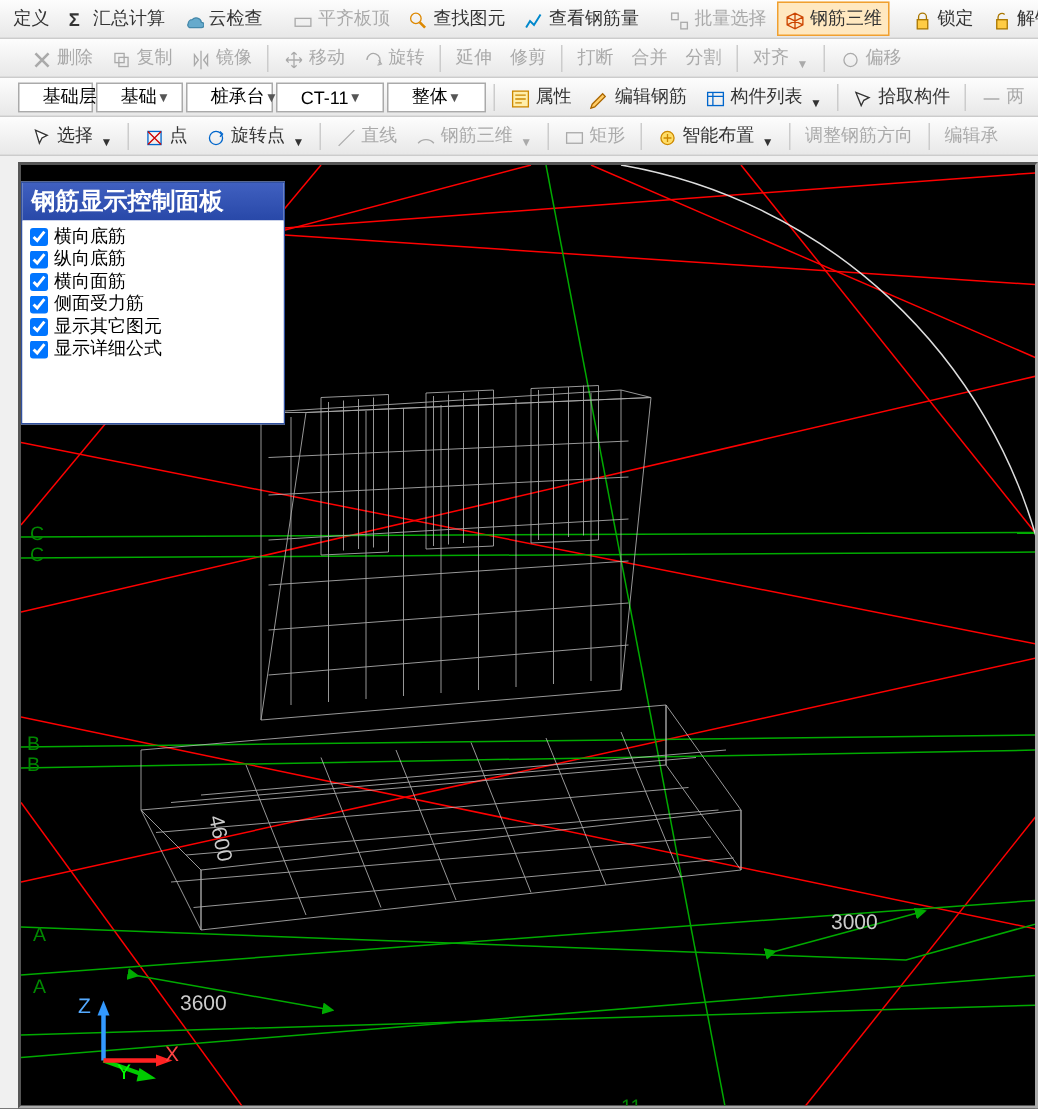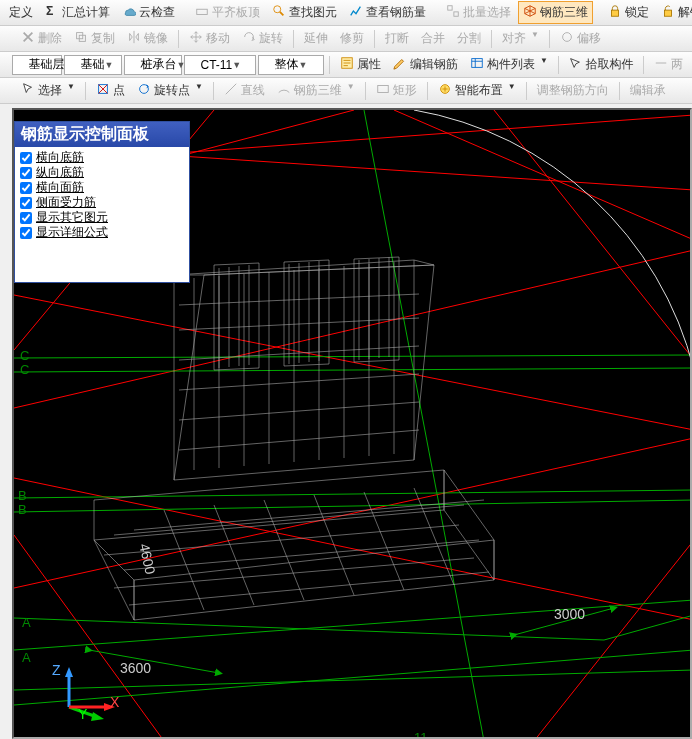--- a/index.html
+++ b/index.html
@@ -1,33 +1,33 @@
 <!DOCTYPE html>
 <html><head>
 <meta charset="utf-8">
 <style>
   * { box-sizing: border-box; margin: 0; padding: 0; }
   body { font-family: "Microsoft YaHei", SimSun, sans-serif; font-size: 12px; background: #f0f0f0; width: 692px; height: 739px; overflow: hidden; position: relative; }
   
   .toolbar { background: linear-gradient(#fdfdfd, #e8e8e8); border-bottom: 1px solid #ccc; padding: 2px 4px; display: flex; align-items: center; gap: 2px; white-space: nowrap; overflow: hidden; height: 26px; }
-  .tbtn { display: inline-flex; align-items: flex-start; gap: 3px; padding: 2px 4px; cursor: pointer; color: #333; font-size: 12px; border: 1px solid transparent; }
+  .tbtn { display: inline-flex; align-items: flex-end; gap: 3px; padding: 2px 4px; cursor: pointer; color: #333; font-size: 12px; border: 1px solid transparent; }
   .tbtn.disabled { color: #aaa; cursor: default; }
   .tbtn.active { border: 1px solid #f0a030; background: #ffe8c0; }
   .sep { width: 1px; height: 18px; background: #ccc; margin: 0 3px; }
   .icon { width: 14px; height: 14px; display: inline-block; }
   
   .dropdown { display: inline-flex; align-items: center; background: #fff; border: 1px solid #aaa; padding: 1px 16px; font-size: 12px; height: 20px; }
   .dropdown .dd-arrow { margin-left: 4px; color: #555; font-size: 9px; }
   
   .viewport { position: absolute; top: 108px; left: 12px; right: 0; bottom: 0; background: #000; overflow: hidden; border: 2px inset #aaa; }
   
   .panel { position: absolute; top: 121px; left: 14px; width: 176px; background: #fff; border: 1px solid #3050a0; z-index: 10; }
   .panel-title { background: linear-gradient(#4060c0, #2848a8); color: #fff; font-size: 16px; font-weight: bold; padding: 2px 6px; }
   .panel-body { padding: 3px 5px; background: #fff; height: 135px; }
-  .chk { display: flex; align-items: center; gap: 4px; font-size: 12px; line-height: 15px; text-decoration: underline; }
+  .chk { display: flex; align-items: center; gap: 4px; font-size: 12px; line-height: 15px; }
   .chk input { width: 12px; height: 12px; }
   
   .axis-lbl { position: absolute; color: #080; font-size: 13px; }
   .dim-lbl { position: absolute; color: #ccc; font-size: 14px; }
   .coord-z { position: absolute; color: #5af; font-size: 14px; }
   .coord-y { position: absolute; color: #0f0; font-size: 14px; }
   .coord-x { position: absolute; color: #f44; font-size: 14px; }
 </style>
 </head>
 <body>

